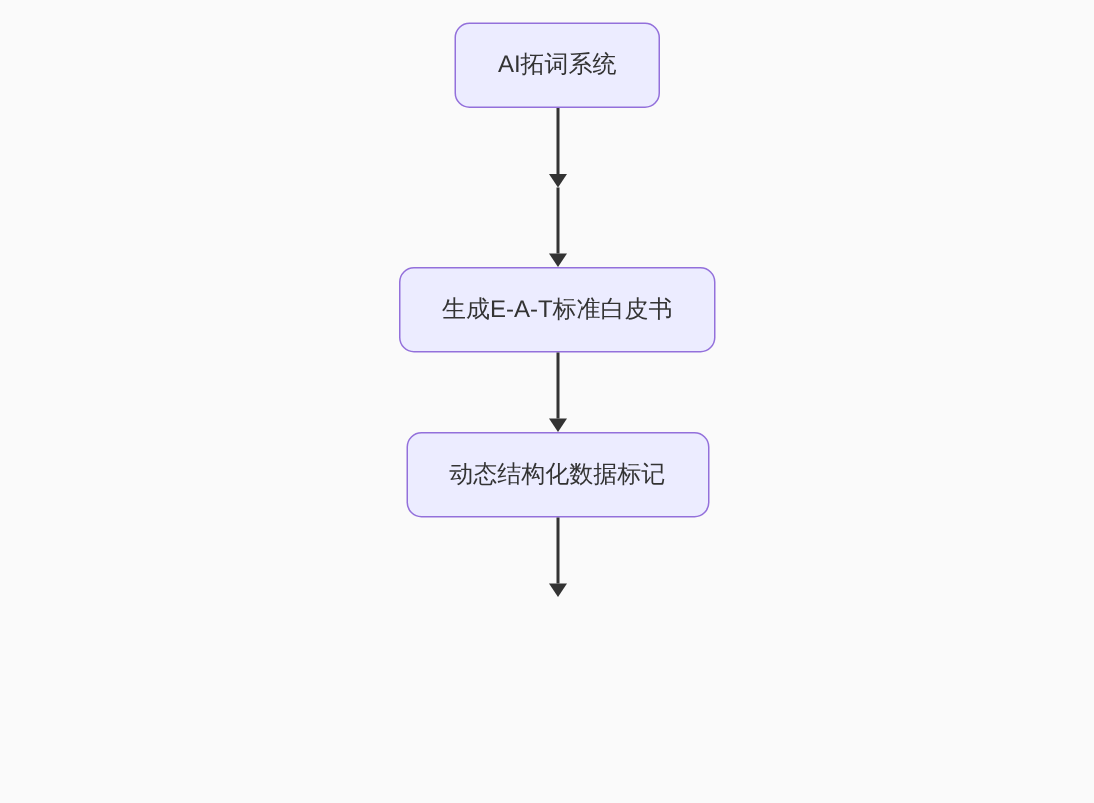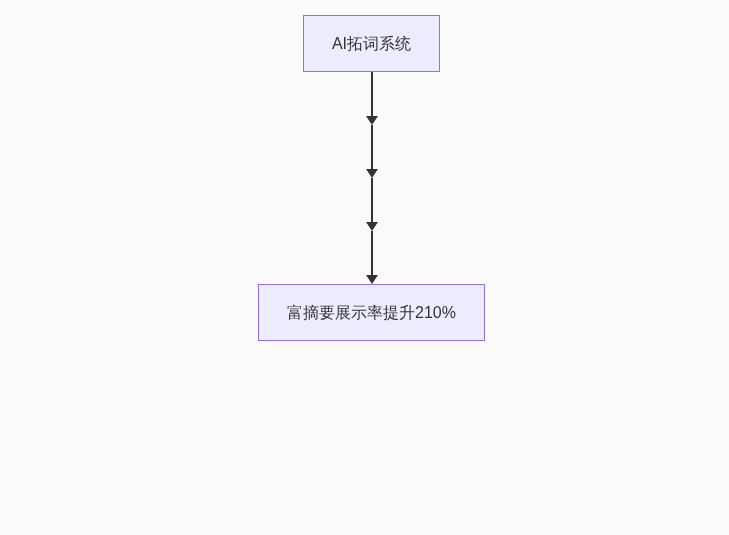--- a/index.html
+++ b/index.html
@@ -25,21 +25,21 @@
     width: 729px;
     display: flex;
     flex-direction: column;
     align-items: center;
   }
   .node {
     min-height: 57px;
     box-sizing: border-box;
     background: #ECECFF;
     border: 1px solid #9370DB;
-    border-radius: 0;
+    border-radius: 10px;
     display: flex;
     align-items: center;
     justify-content: center;
     padding: 0 28px;
   }
   .node-label {
     font-size: 16px;
     color: #333333;
     white-space: nowrap;
     line-height: 20px;
@@ -78,30 +78,33 @@
       <div class="edge-line"></div>
       <div class="edge-head"></div>
     </div>
 
 
     <div class="edge">
       <div class="edge-line"></div>
       <div class="edge-head"></div>
     </div>
 
+    <div class="node">
+      <span class="node-label">生成E-A-T标准白皮书</span>
+    </div>
+
+    <div class="edge">
+      <div class="edge-line"></div>
+      <div class="edge-head"></div>
+    </div>
+
+    <div class="node">
+      <span class="node-label">动态结构化数据标记</span>
+    </div>
 
     <div class="edge">
       <div class="edge-line"></div>
       <div class="edge-head"></div>
     </div>
 
 
-    <div class="edge">
-      <div class="edge-line"></div>
-      <div class="edge-head"></div>
-    </div>
-
-    <div class="node">
-      <span class="node-label">富摘要展示率提升210%</span>
-    </div>
-
   </div>
 </div>
 
 </body></html>

